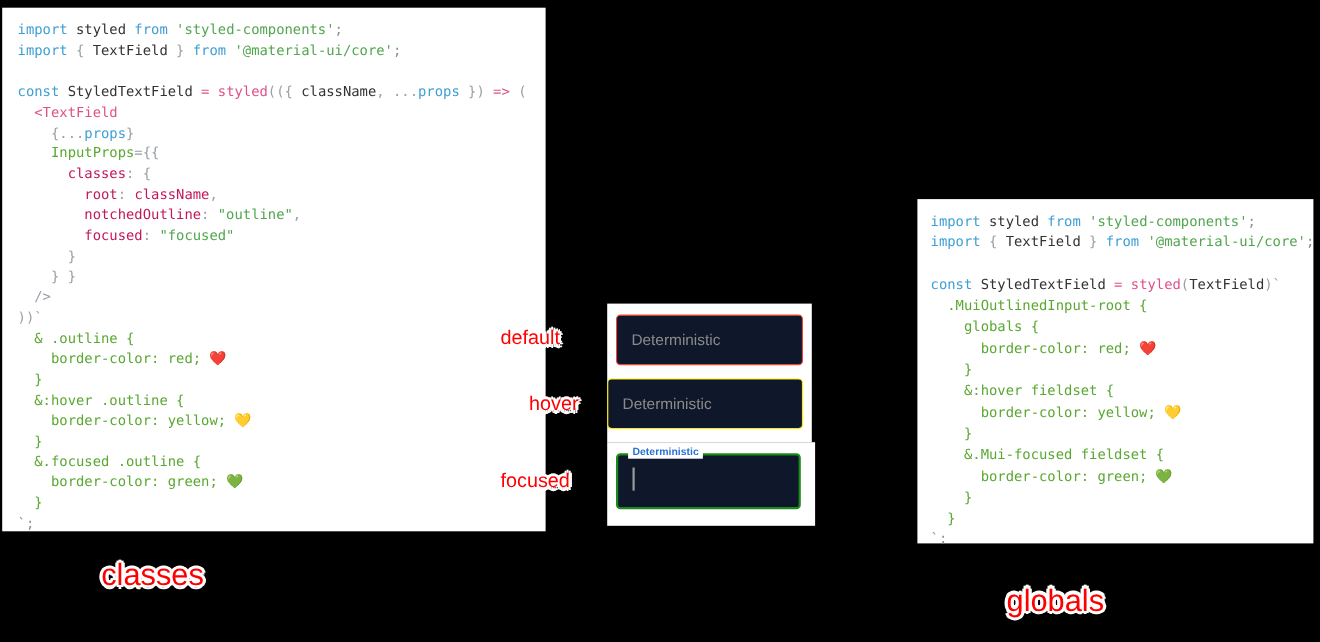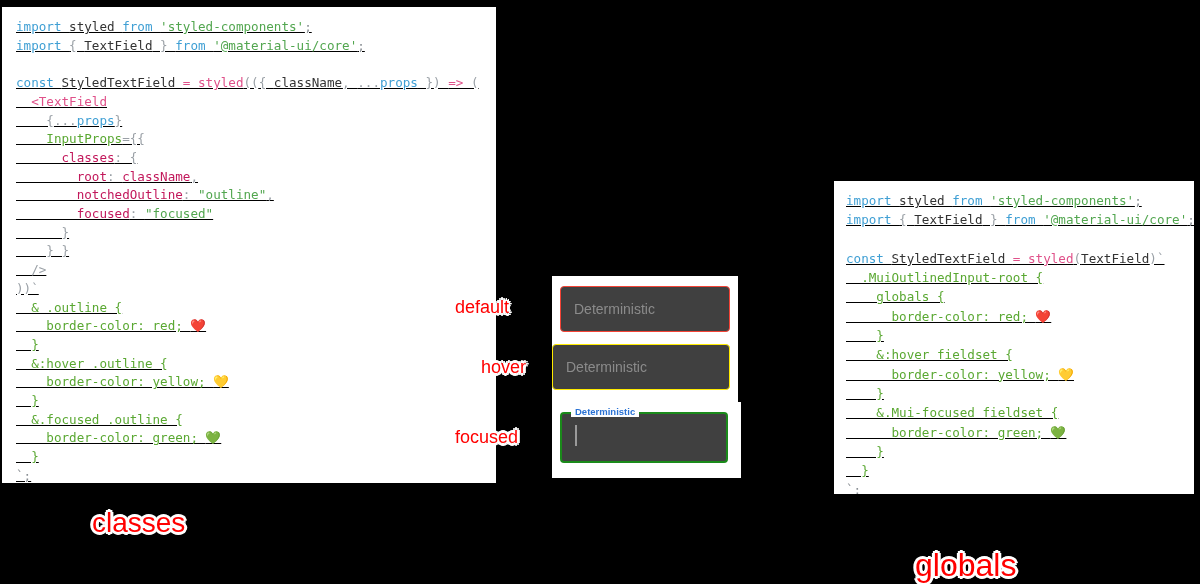--- a/index.html
+++ b/index.html
@@ -14,21 +14,20 @@
     overflow: hidden;
     font-family: "DejaVu Sans Mono", monospace;
   }
 
   
   .code-panel {
     position: absolute;
     background: #ffffff;
     box-sizing: border-box;
     overflow: hidden;
-    text-decoration: underline;
   }
   .code-panel pre {
     margin: 0;
     font-family: "DejaVu Sans Mono", "Liberation Mono", monospace;
     white-space: pre;
   }
 
   #panel-classes {
     left: 2px;
     top: 7px;
@@ -80,21 +79,21 @@
     left: 552px;
     top: 402px;
     width: 189px;
     height: 76px;
     background: #ffffff;
   }
   .tf {
     position: absolute;
     box-sizing: border-box;
     border-radius: 4px;
-    background: #404040;
+    background: #0f172a;
   }
   .tf-label {
     position: absolute;
     font-family: "Liberation Sans", sans-serif;
     font-size: 14px;
     color: #8b8b8b;
     left: 13px;
     top: 50%;
     transform: translateY(-50%);
     white-space: nowrap;
@@ -156,21 +155,21 @@
       -2px  2px 0 #ffffff,  2px  2px 0 #ffffff,
       -2px  0   0 #ffffff,  2px  0   0 #ffffff,
        0   -2px 0 #ffffff,  0    2px 0 #ffffff,
       -3px  0   0 #ffffff,  3px  0   0 #ffffff,
        0   -3px 0 #ffffff,  0    3px 0 #ffffff;
   }
   #lbl-default  { left: 455px; top: 297px; font-size: 18px; }
   #lbl-hover    { left: 481px; top: 357px; font-size: 18px; }
   #lbl-focused  { left: 455px; top: 427px; font-size: 18px; }
   #lbl-classes  { left: 92px;  top: 507px; font-size: 28px; }
-  #lbl-globals  { left: 915px; top: 547px; font-size: 32px; }
+  #lbl-globals  { left: 915px; top: 530px; font-size: 28px; }
 </style>
 </head>
 <body>
 
 <div class="code-panel" id="panel-classes">
   <pre><span class="t-kw">import </span><span class="t-id">styled </span><span class="t-kw">from </span><span class="t-str">'styled-components'</span><span class="t-dim">;</span>
 <span class="t-kw">import </span><span class="t-pun">{ </span><span class="t-id">TextField</span><span class="t-pun"> } </span><span class="t-kw">from </span><span class="t-str">'@material-ui/core'</span><span class="t-dim">;</span>
 
 <span class="t-kw">const </span><span class="t-id">StyledTextField </span><span class="t-op">= </span><span class="t-fn">styled</span><span class="t-pun">((</span><span class="t-pun">{ </span><span class="t-id">className</span><span class="t-pun">, </span><span class="t-pun">...</span><span class="t-var">props</span><span class="t-pun"> }</span><span class="t-pun">) </span><span class="t-op">=&gt; </span><span class="t-pun">(</span>
 <span class="t-tag">  &lt;TextField</span>

